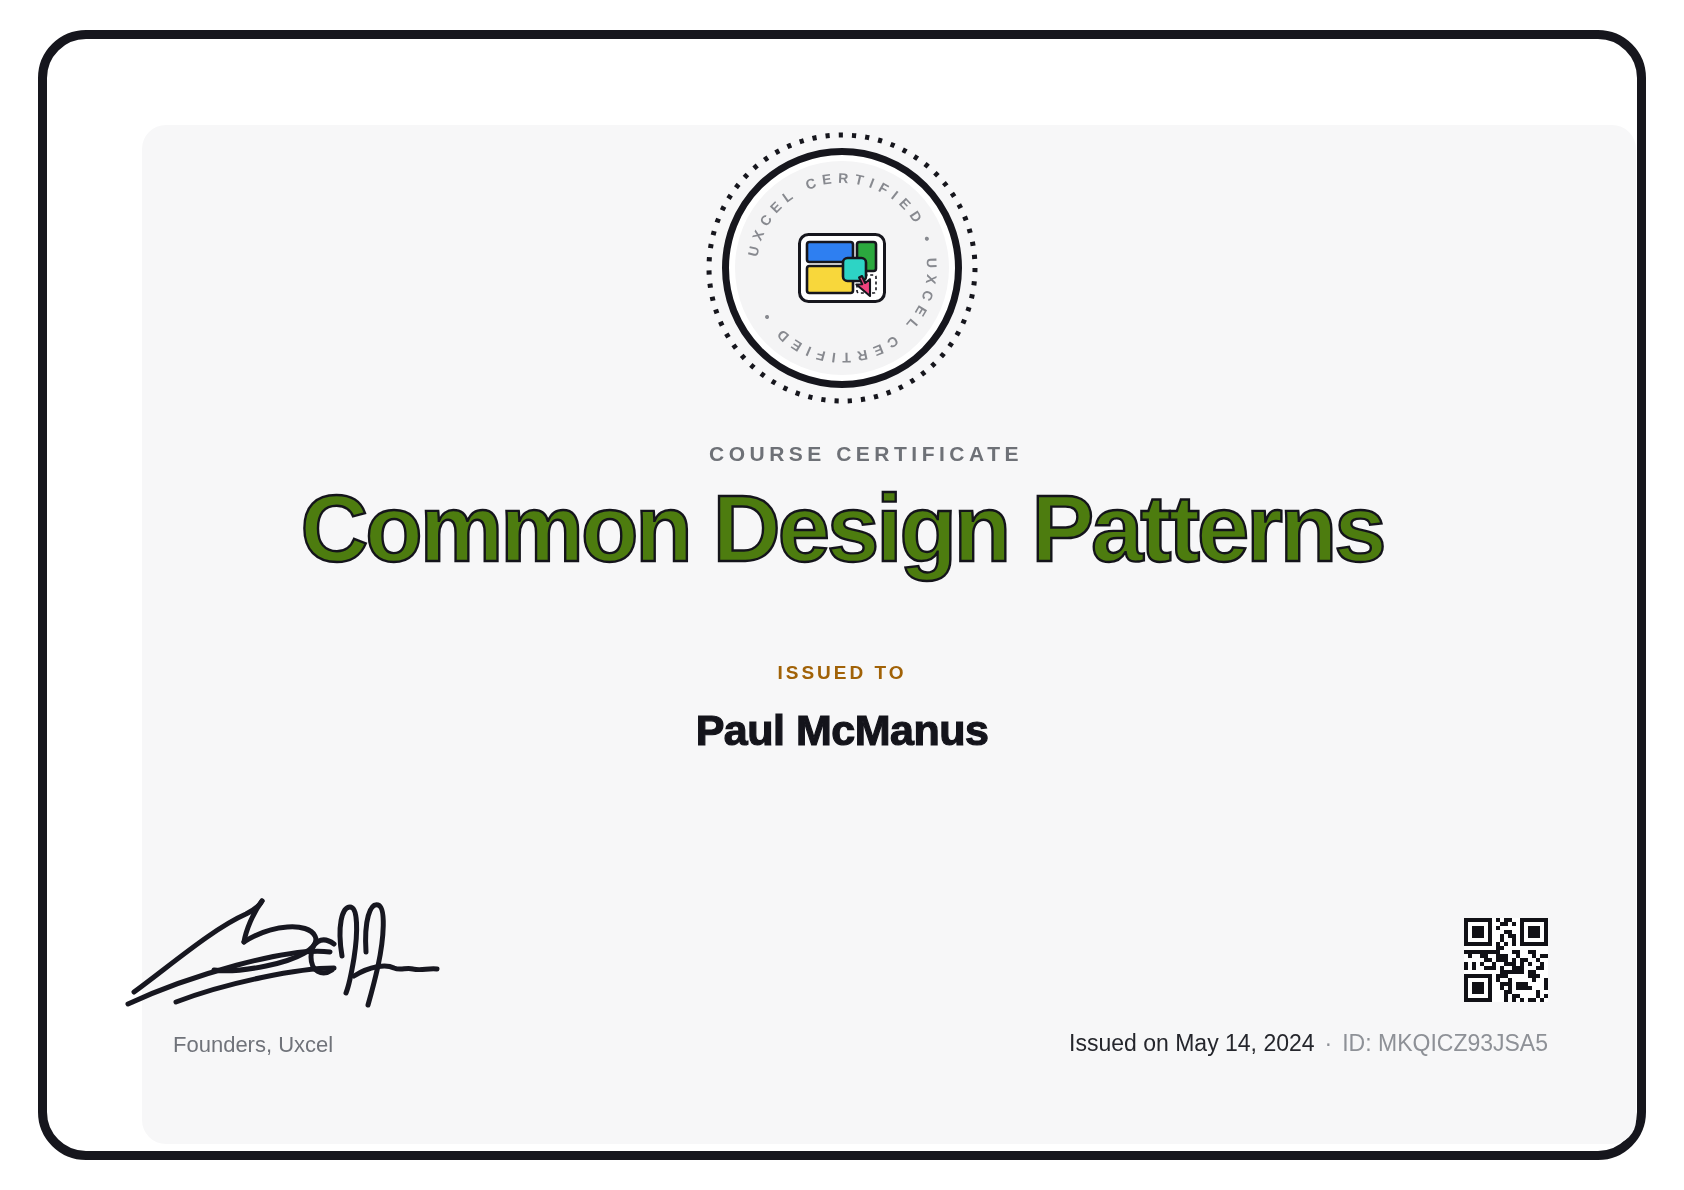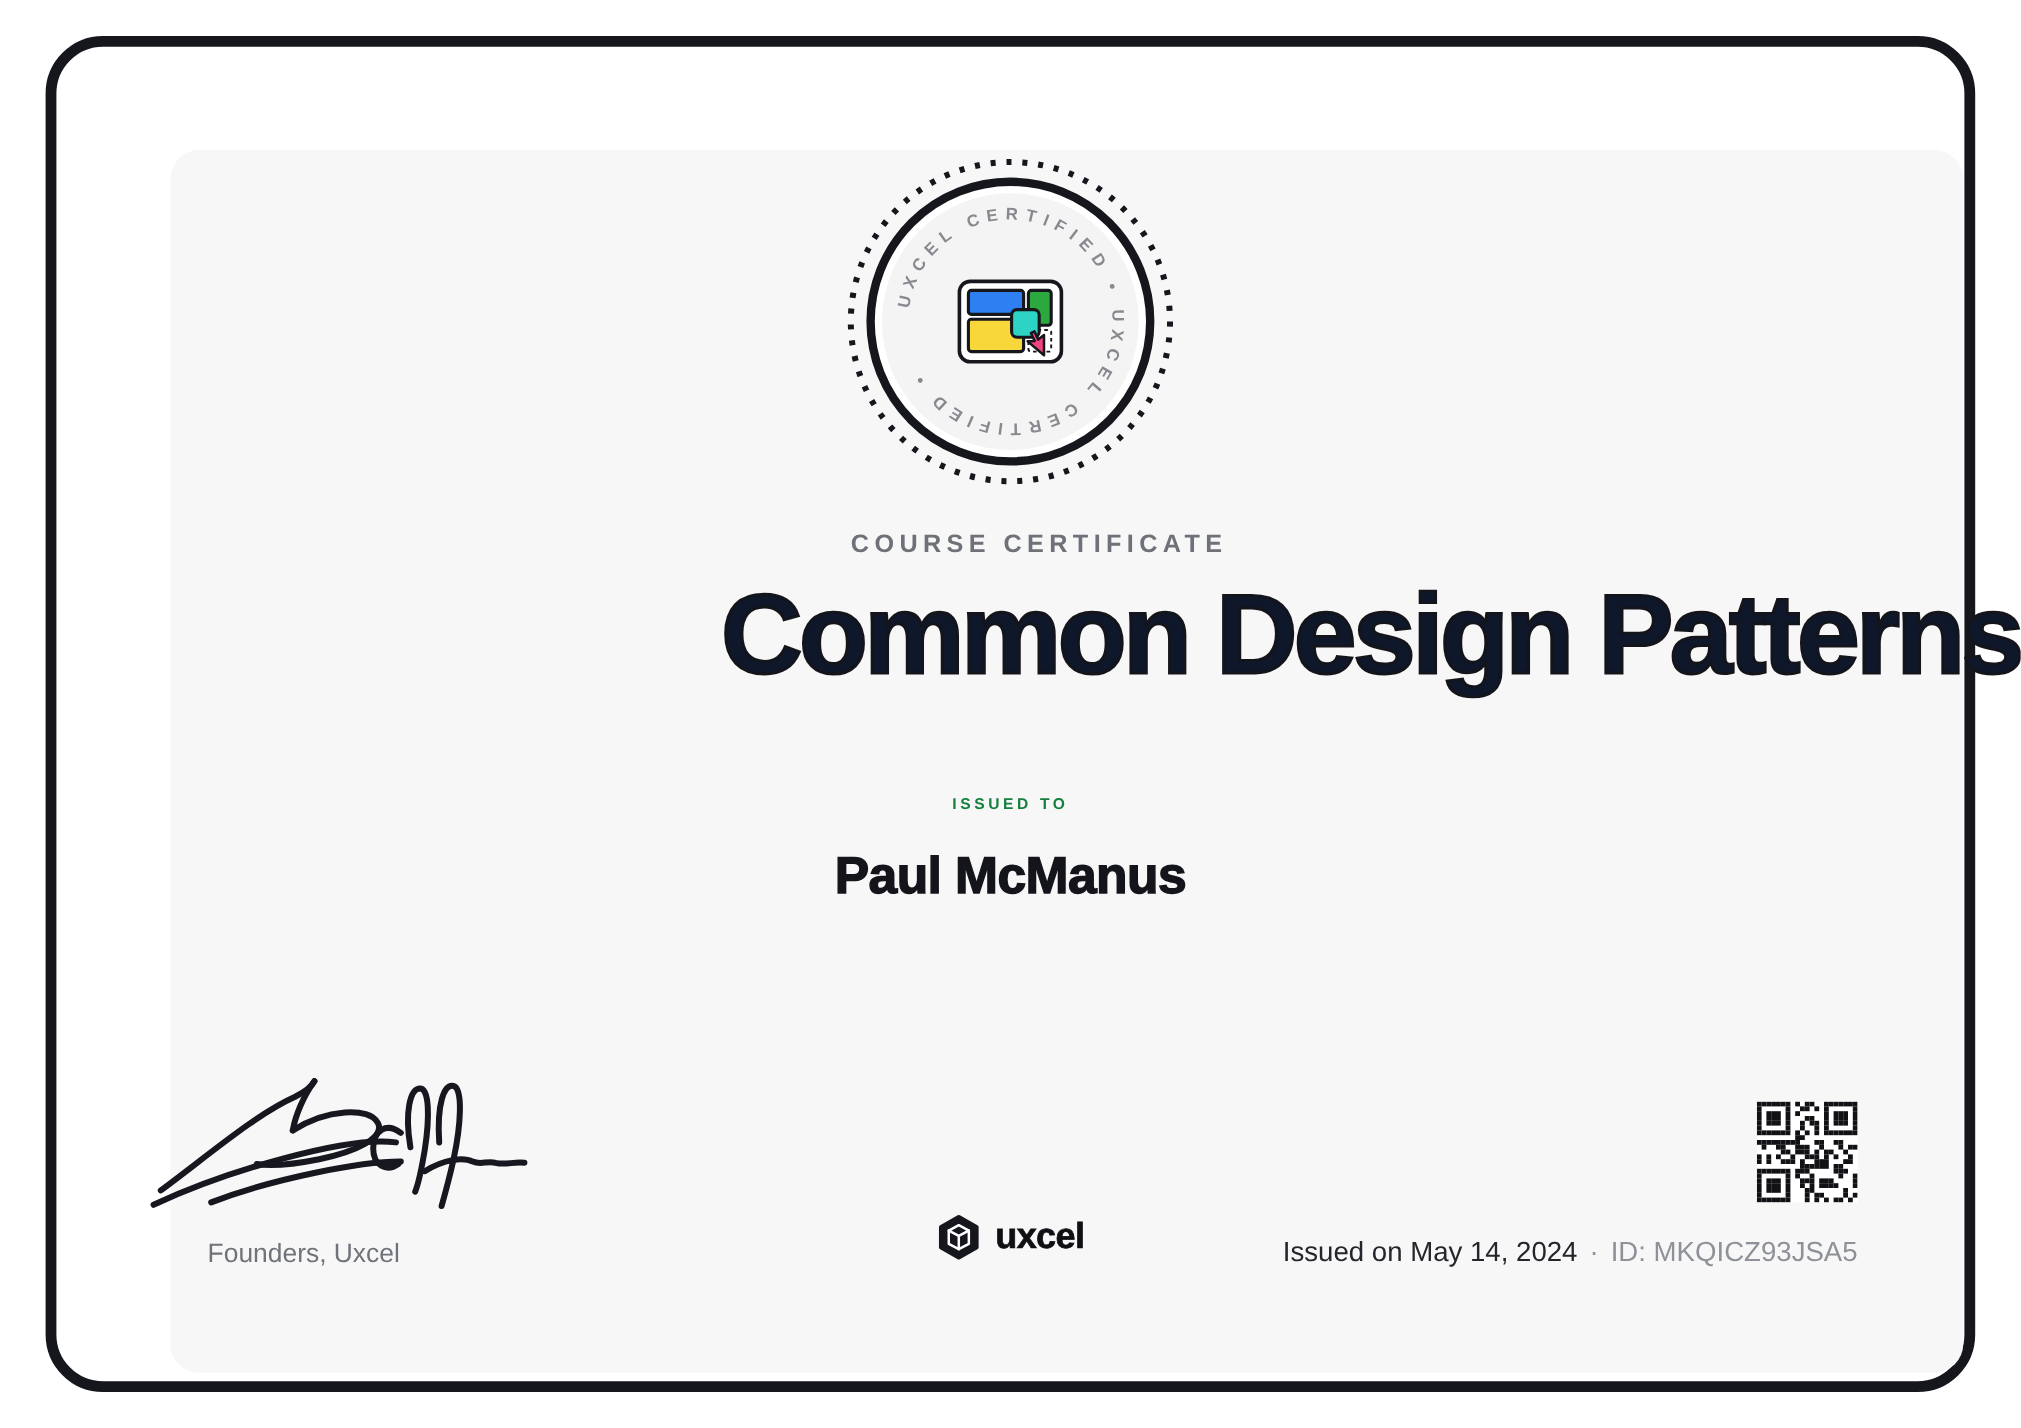--- a/index.html
+++ b/index.html
@@ -16,27 +16,27 @@
     background:#f7f7f8; border-radius:24px;
   }
 
   .badge { position:absolute; left:702px; top:128px; width:280px; height:280px; }
 
   .kicker {
     position:absolute; left:0; top:442px; width:100%; text-align:center;
     font-size:21px; font-weight:bold; letter-spacing:4.5px; color:#6e7177;margin-left:24px;
   }
   .title {
-    position:absolute; left:0; top:474px; width:100%; text-align:right;
+    position:absolute; left:0; top:474px; width:100%; text-align:center;
     font-size:94px; line-height:1.18; font-weight:bold; letter-spacing:-3px;
-    color:#0f172a; -webkit-text-stroke:2.4px #14141b;
+    color:#4d7c0f; -webkit-text-stroke:2.4px #14141b;
   }
   .issued-label {
     position:absolute; left:0; top:662px; width:100%; text-align:center;
-    font-size:13px; font-weight:bold; letter-spacing:3px; color:#15803d;
+    font-size:19px; font-weight:bold; letter-spacing:3px; color:#a16207;
   }
   .recipient {
     position:absolute; left:0; top:706px; width:100%; text-align:center;
     font-size:43px; font-weight:bold; letter-spacing:-0.5px;
     color:#14141b; -webkit-text-stroke:1.2px #14141b;
   }
   .desc {
     position:absolute; left:0; top:816px; width:100%; text-align:center;
     font-size:23px; line-height:38px; color:#6e7278;
   }
@@ -111,31 +111,20 @@
       <g>
         <path d="M216 64 C204 55 193 62 193 77 C193 91 204 97 214 90"></path>
         <path d="M224 76 C219 46 224 27 232 27 C240 27 240 52 236 78 C233 96 230 108 228 113"></path>
         <path d="M248 72 C246 40 252 23 260 25 C268 27 266 58 260 86 C256 104 252 118 250 125"></path>
         <path d="M236 96 C252 86 268 84 276 88 C283 91 288 87 295 89 C303 91 310 88 319 89"></path>
       </g>
     </svg>
   </div>
   <div class="sig-caption">Founders, Uxcel</div>
 
-  <div class="brand">
-    <svg width="38" height="38" viewBox="0 0 40 40">
-      <polygon points="20,2.5 35.4,11.2 35.4,28.8 20,37.5 4.6,28.8 4.6,11.2" fill="#16161d" stroke="#16161d" stroke-width="4" stroke-linejoin="round"></polygon>
-      <g fill="none" stroke="#ffffff" stroke-width="2.2" stroke-linecap="round" stroke-linejoin="round">
-        <path d="M20 9.5 L28.8 14.2 L20 18.9 L11.2 14.2 Z"></path>
-        <path d="M11.2 14.2 L11.2 25.8 L20 30.5 L28.8 25.8 L28.8 14.2"></path>
-        <path d="M20 18.9 L20 30.5"></path>
-      </g>
-    </svg>
-    <span class="brand-word">uxcel</span>
-  </div>
 
   <div class="qr">
     <svg width="84" height="84" viewBox="0 0 84 84" fill="#111116">
         <rect x="0" y="0" width="4" height="4"></rect>
         <rect x="4" y="0" width="4" height="4"></rect>
         <rect x="8" y="0" width="4" height="4"></rect>
         <rect x="12" y="0" width="4" height="4"></rect>
         <rect x="16" y="0" width="4" height="4"></rect>
         <rect x="20" y="0" width="4" height="4"></rect>
         <rect x="24" y="0" width="4" height="4"></rect>

